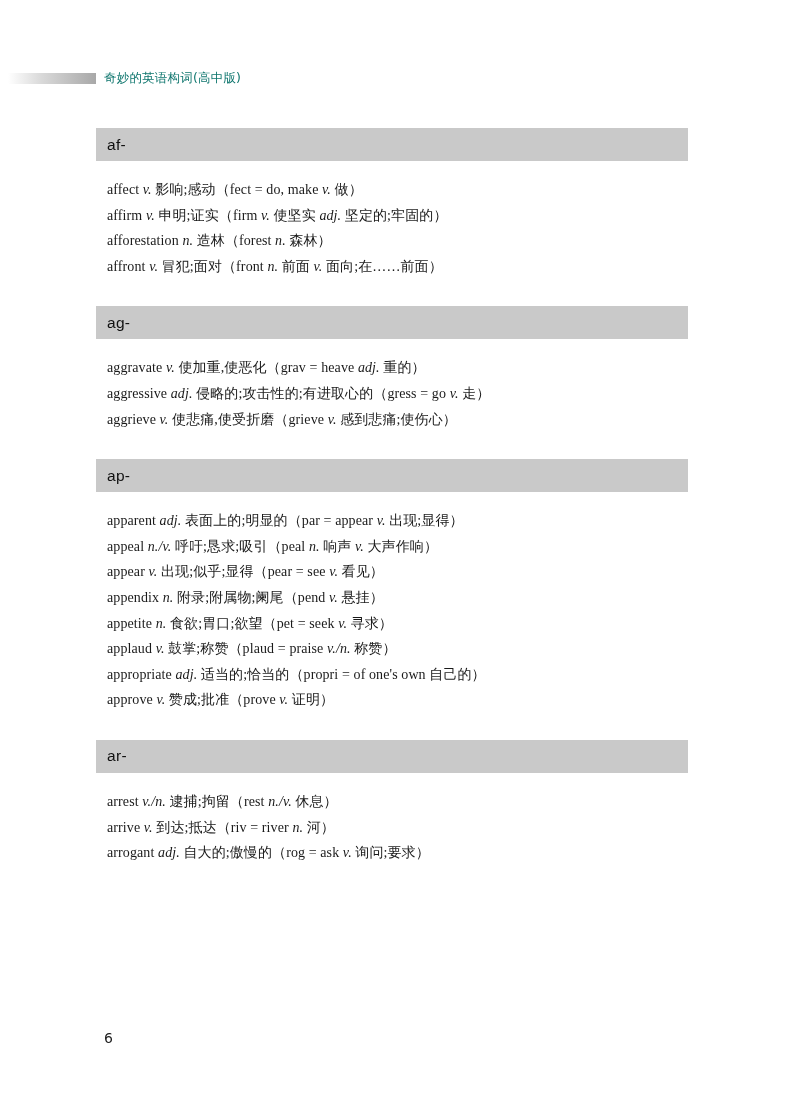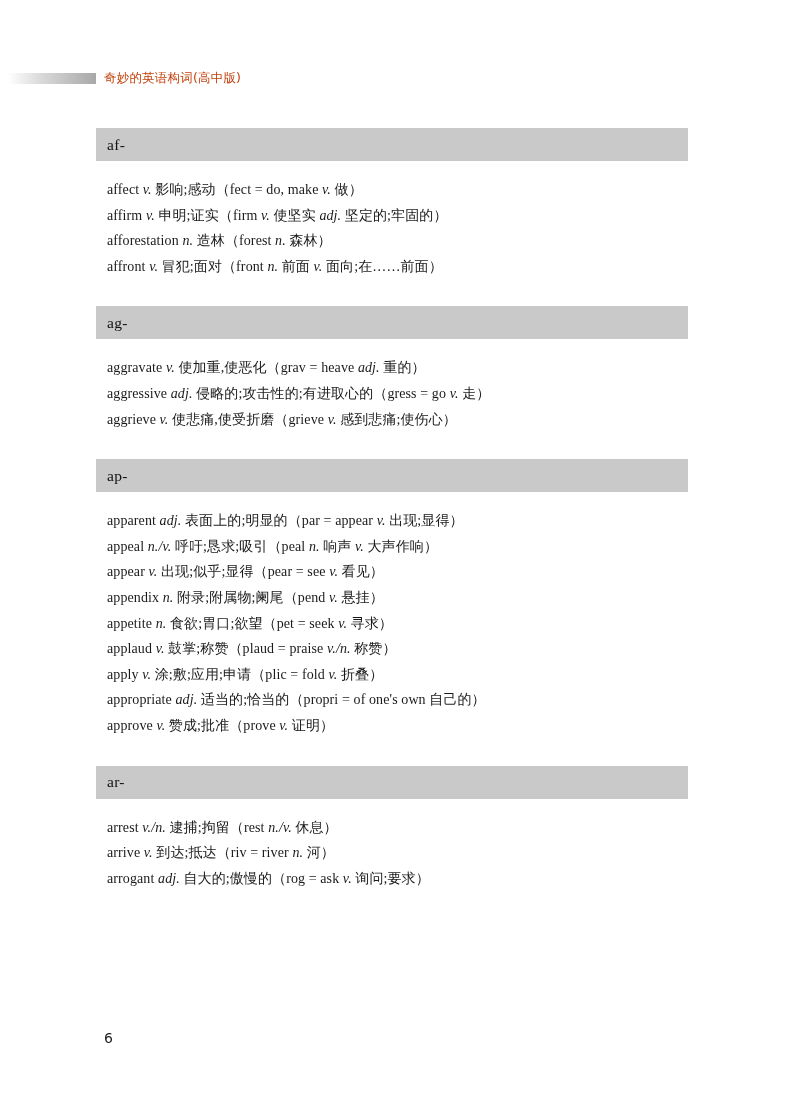--- a/index.html
+++ b/index.html
@@ -34,21 +34,21 @@
   .header-bar {
     width: 88px;
     height: 11px;
     margin-left: 8px;
     background: linear-gradient(to right, #ffffff 0%, #d9d9d9 38%, #a8a8a8 100%);
   }
   .header-title {
     margin-left: 8px;
     font-size: 12.5px;
     font-family: "DejaVu Sans", sans-serif;
-    color: #c2410c;
+    color: #0f766e;
     letter-spacing: 0.2px;
   }
 
   
   .content {
     position: absolute;
     left: 96px;
     top: 128px;
     width: 592px;
   }
@@ -58,21 +58,21 @@
   }
   .section-head {
     background: #c9c9c9;
     height: 33px;
     display: flex;
     align-items: center;
     padding-left: 11px;
     box-sizing: border-box;
   }
   .section-head span {
-    font-family: Liberation Serif, serif;
+    font-family: Liberation Sans, sans-serif;
     font-size: 15.5px;
     color: #111;
     letter-spacing: 0.3px;
   }
   .entries {
     padding: 16px 0 10px 11px;
   }
   .entry {
     font-size: 14px;
     line-height: 25.6px;
@@ -139,21 +139,20 @@
       <div class="section-head">
         <span>ap-</span>
       </div>
       <div class="entries">
         <div class="entry">apparent <span class="it">adj.</span> 表面上的;明显的（par = appear <span class="it">v.</span> 出现;显得）</div>
         <div class="entry">appeal <span class="it">n./v.</span> 呼吁;恳求;吸引（peal <span class="it">n.</span> 响声 <span class="it">v.</span> 大声作响）</div>
         <div class="entry">appear <span class="it">v.</span> 出现;似乎;显得（pear = see <span class="it">v.</span> 看见）</div>
         <div class="entry">appendix <span class="it">n.</span> 附录;附属物;阑尾（pend <span class="it">v.</span> 悬挂）</div>
         <div class="entry">appetite <span class="it">n.</span> 食欲;胃口;欲望（pet = seek <span class="it">v.</span> 寻求）</div>
         <div class="entry">applaud <span class="it">v.</span> 鼓掌;称赞（plaud = praise <span class="it">v./n.</span> 称赞）</div>
-        <div class="entry">apply <span class="it">v.</span> 涂;敷;应用;申请（plic = fold <span class="it">v.</span> 折叠）</div>
         <div class="entry">appropriate <span class="it">adj.</span> 适当的;恰当的（propri = of one's own 自己的）</div>
         <div class="entry">approve <span class="it">v.</span> 赞成;批准（prove <span class="it">v.</span> 证明）</div>
       </div>
     </div>
 
     <div class="spacer-md"></div>
 
     <div class="section">
       <div class="section-head">
         <span>ar-</span>

